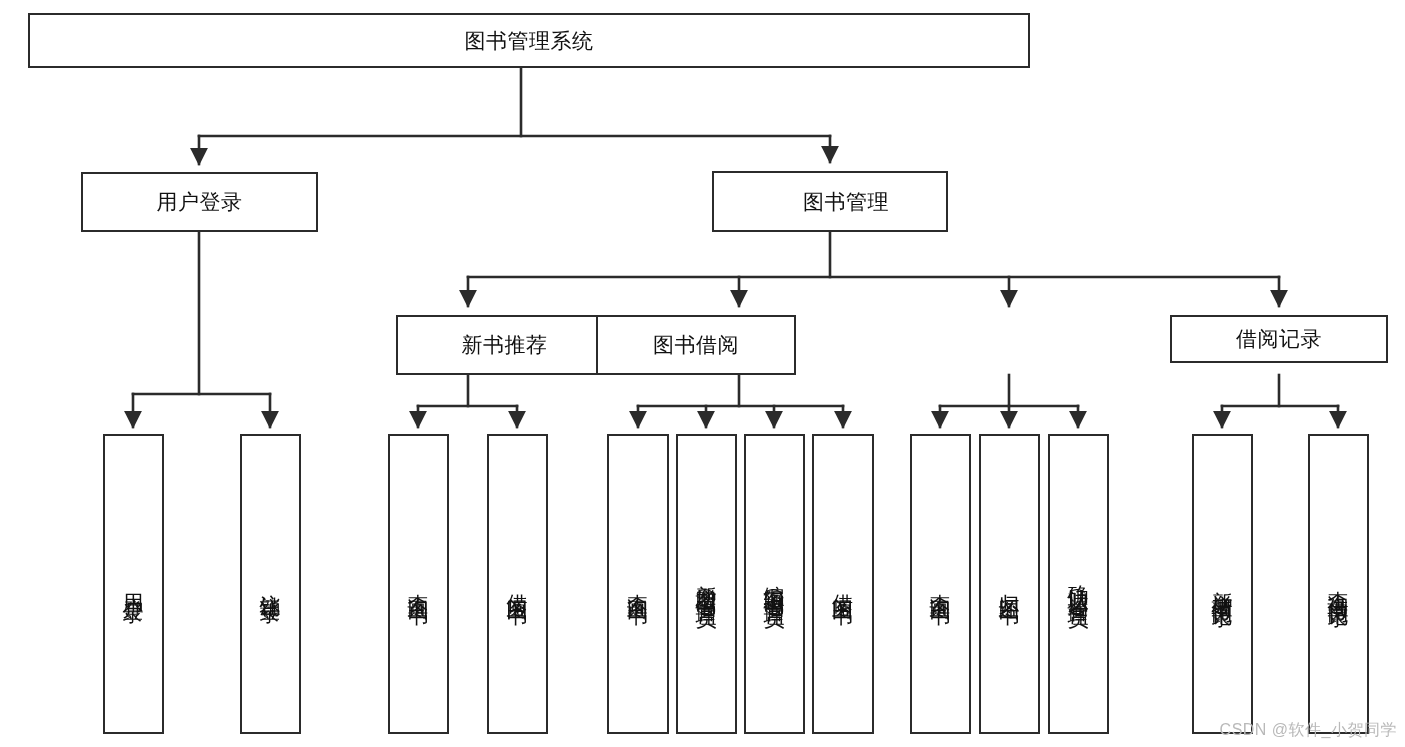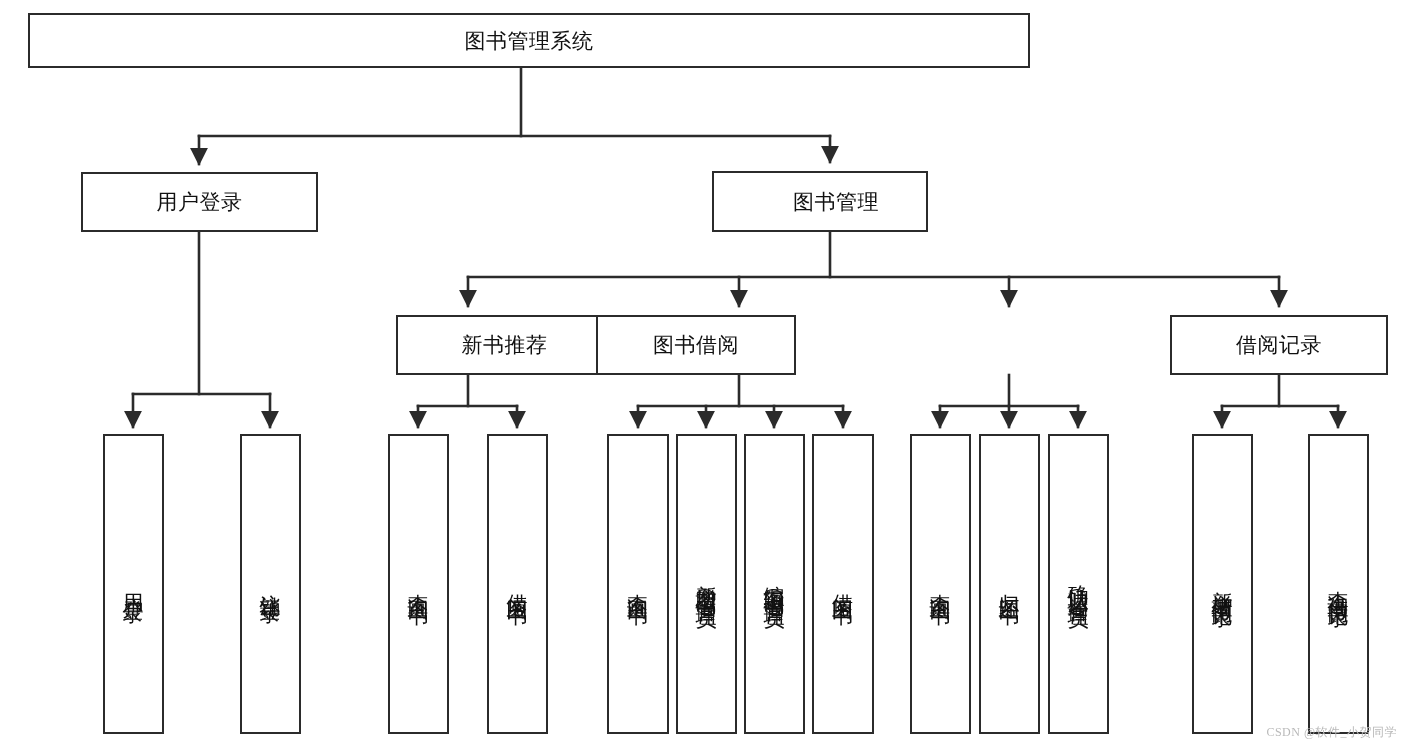--- a/index.html
+++ b/index.html
@@ -47,26 +47,25 @@
     font-size:21px;
     letter-spacing:3.5px;
     line-height:1;
     white-space:nowrap;
     max-height:292px;
   }
   .watermark{
     position:absolute;
     right:8px;
     bottom:6px;
-    font-size:12px;
+    font-size:16px;
     color:#b9b9b9;
     letter-spacing:0.5px;
     white-space:nowrap;
     user-select:none;
-    font-family:Liberation Serif, serif;
   }
 </style>
 </head>
 <body>
 
 <div id="canvas">
 
   <svg class="edges" viewBox="0 0 1405 747" xmlns="http://www.w3.org/2000/svg">
     <defs>
       <marker id="ah" viewBox="0 0 10 10" refX="9" refY="5" markerWidth="7" markerHeight="7" orient="auto-start-reverse">
@@ -117,31 +116,31 @@
     </g>
   </svg>
 
   <div class="node" style="left:20px;top:13px;width:1002px;height:55px;margin-left:8px;">
     <span class="lbl">图书管理系统</span>
   </div>
 
   <div class="node" style="left:81px;top:172px;width:237px;height:60px;">
     <span class="lbl">用户登录</span>
   </div>
-  <div class="node" style="left:712px;top:171px;width:216px;height:61px;padding-left:32px;">
+  <div class="node" style="left:712px;top:171px;width:236px;height:61px;padding-left:32px;">
     <span class="lbl">图书管理</span>
   </div>
 
   <div class="node" style="left:360px;top:315px;width:217px;height:60px;margin-left:36px;">
     <span class="lbl">新书推荐</span>
   </div>
   <div class="node" style="left:596px;top:315px;width:200px;height:60px;">
     <span class="lbl">图书借阅</span>
   </div>
-  <div class="node" style="left:1170px;top:315px;width:218px;height:60px;">
+  <div class="node" style="left:1170px;top:315px;width:218px;height:48px;">
     <span class="lbl">借阅记录</span>
   </div>
 
   <div class="node vert" style="left:103px;top:434px;width:61px;height:300px;">
     <span class="lbl">用户登录</span>
   </div>
   <div class="node vert" style="left:240px;top:434px;width:61px;height:300px;">
     <span class="lbl">注销登录</span>
   </div>
 

